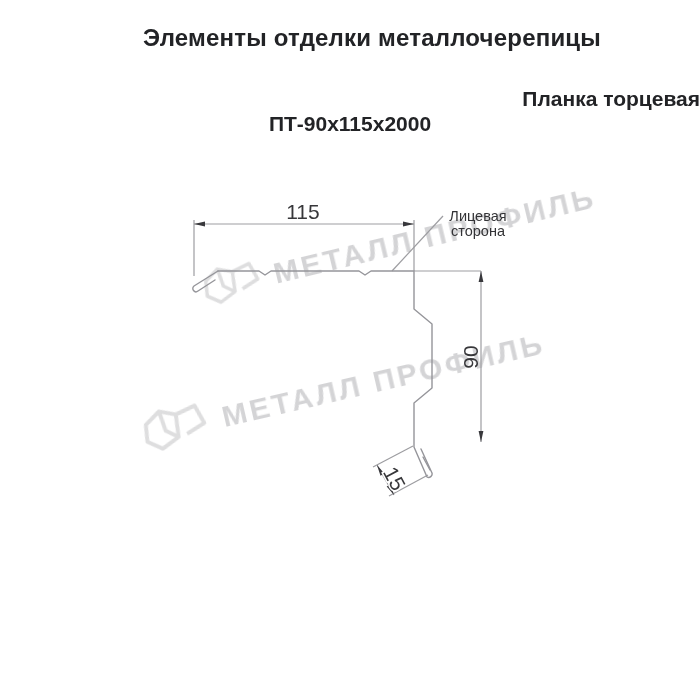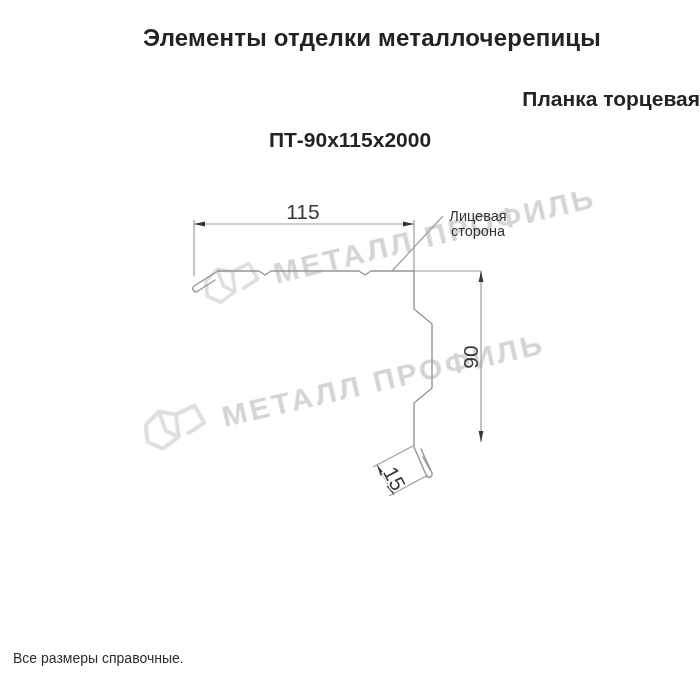--- a/index.html
+++ b/index.html
@@ -12,21 +12,21 @@
     position:absolute;left:0;right:0;top:24px;
     text-align:center;font-size:24px;font-weight:700;color:#222326;
     letter-spacing:.2px;
     margin-left:44px;
   }
   .subtitle1{
     position:absolute;left:0;right:0;top:87px;
     text-align:right;font-size:21px;font-weight:700;color:#222326;
   }
   .subtitle2{
-    position:absolute;left:0;right:0;top:128px;
+    position:absolute;left:0;right:0;top:112px;
     text-align:center;font-size:21px;font-weight:700;color:#222326;
   }
   .watermark{
     position:absolute;display:flex;align-items:center;gap:10px;
     transform-origin:left top;
     filter:blur(0.6px);
     pointer-events:none;
   }
   .watermark .wm-text{
     font-size:30px;font-weight:700;letter-spacing:3px;white-space:nowrap;
@@ -112,14 +112,13 @@
 
   <text class="dim-text" x="388" y="482" text-anchor="middle" fill="#37373a" transform="rotate(62 388 482)" paint-order="stroke" stroke="#ffffff" stroke-width="3">15</text>
 
   <g>
     <text class="face-text" x="478" y="221" text-anchor="middle" fill="#333336">Лицевая</text>
     <text class="face-text" x="478" y="236" text-anchor="middle" fill="#333336">сторона</text>
   </g>
 </svg>
 
 <div class="footer">
-  <div>Все размеры справочные.</div>
 </div>
 
 </body></html>

